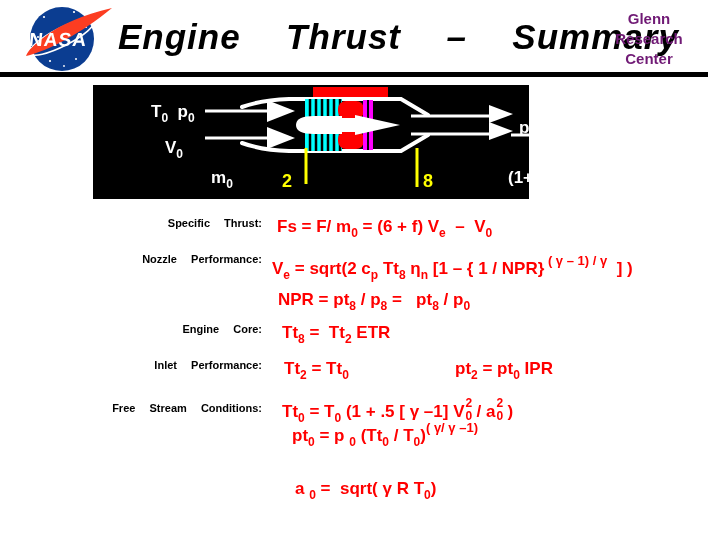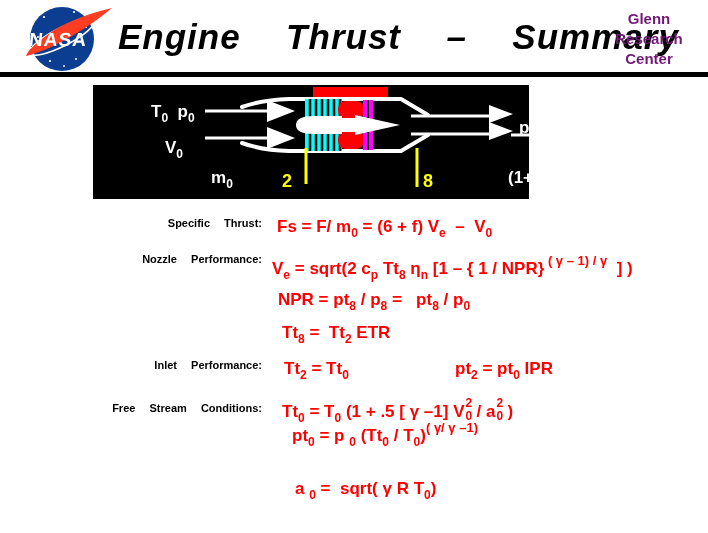--- a/index.html
+++ b/index.html
@@ -140,20 +140,21 @@
   <div class="row" style="top:253px;">
     <span class="eq-label">Nozzle  Performance:</span>
     <span class="eq" style="left:272px;"><span class="seg-n">V</span><span class="seg-s">e</span><span class="seg-n"> = sqrt(2 c</span><span class="seg-s">p</span><span class="seg-n"> Tt</span><span class="seg-s">8</span><span class="seg-n"> η</span><span class="seg-s">n</span><span class="seg-n"> [1 – { 1 / NPR}</span><span class="seg-u"> ( γ – 1) / γ</span><span class="seg-n">  ] )</span></span>
   </div>
 
   <div class="row" style="top:290px;">
     <span class="eq" style="left:278px;text-align:right;"><span class="seg-n">NPR = pt</span><span class="seg-s">8</span><span class="seg-n"> / p</span><span class="seg-s">8</span><span class="seg-n"> =   pt</span><span class="seg-s">8</span><span class="seg-n"> / p</span><span class="seg-s">0</span></span>
   </div>
 
   <div class="row" style="top:323px;">
+    <span class="eq-label">Engine  Core:</span>
     <span class="eq" style="left:282px;"><span class="seg-n">Tt</span><span class="seg-s">8</span><span class="seg-n"> =  Tt</span><span class="seg-s">2</span><span class="seg-n"> ETR</span></span>
   </div>
 
   <div class="row" style="top:359px;">
     <span class="eq-label">Inlet  Performance:</span>
     <span class="eq" style="left:284px;"><span class="seg-n">Tt</span><span class="seg-s">2</span><span class="seg-n"> = Tt</span><span class="seg-s">0</span></span>
     <span class="eq" style="left:455px;"><span class="seg-n">pt</span><span class="seg-s">2</span><span class="seg-n"> = pt</span><span class="seg-s">0</span><span class="seg-n"> IPR</span></span>
   </div>
 
   <div class="row" style="top:402px;">

